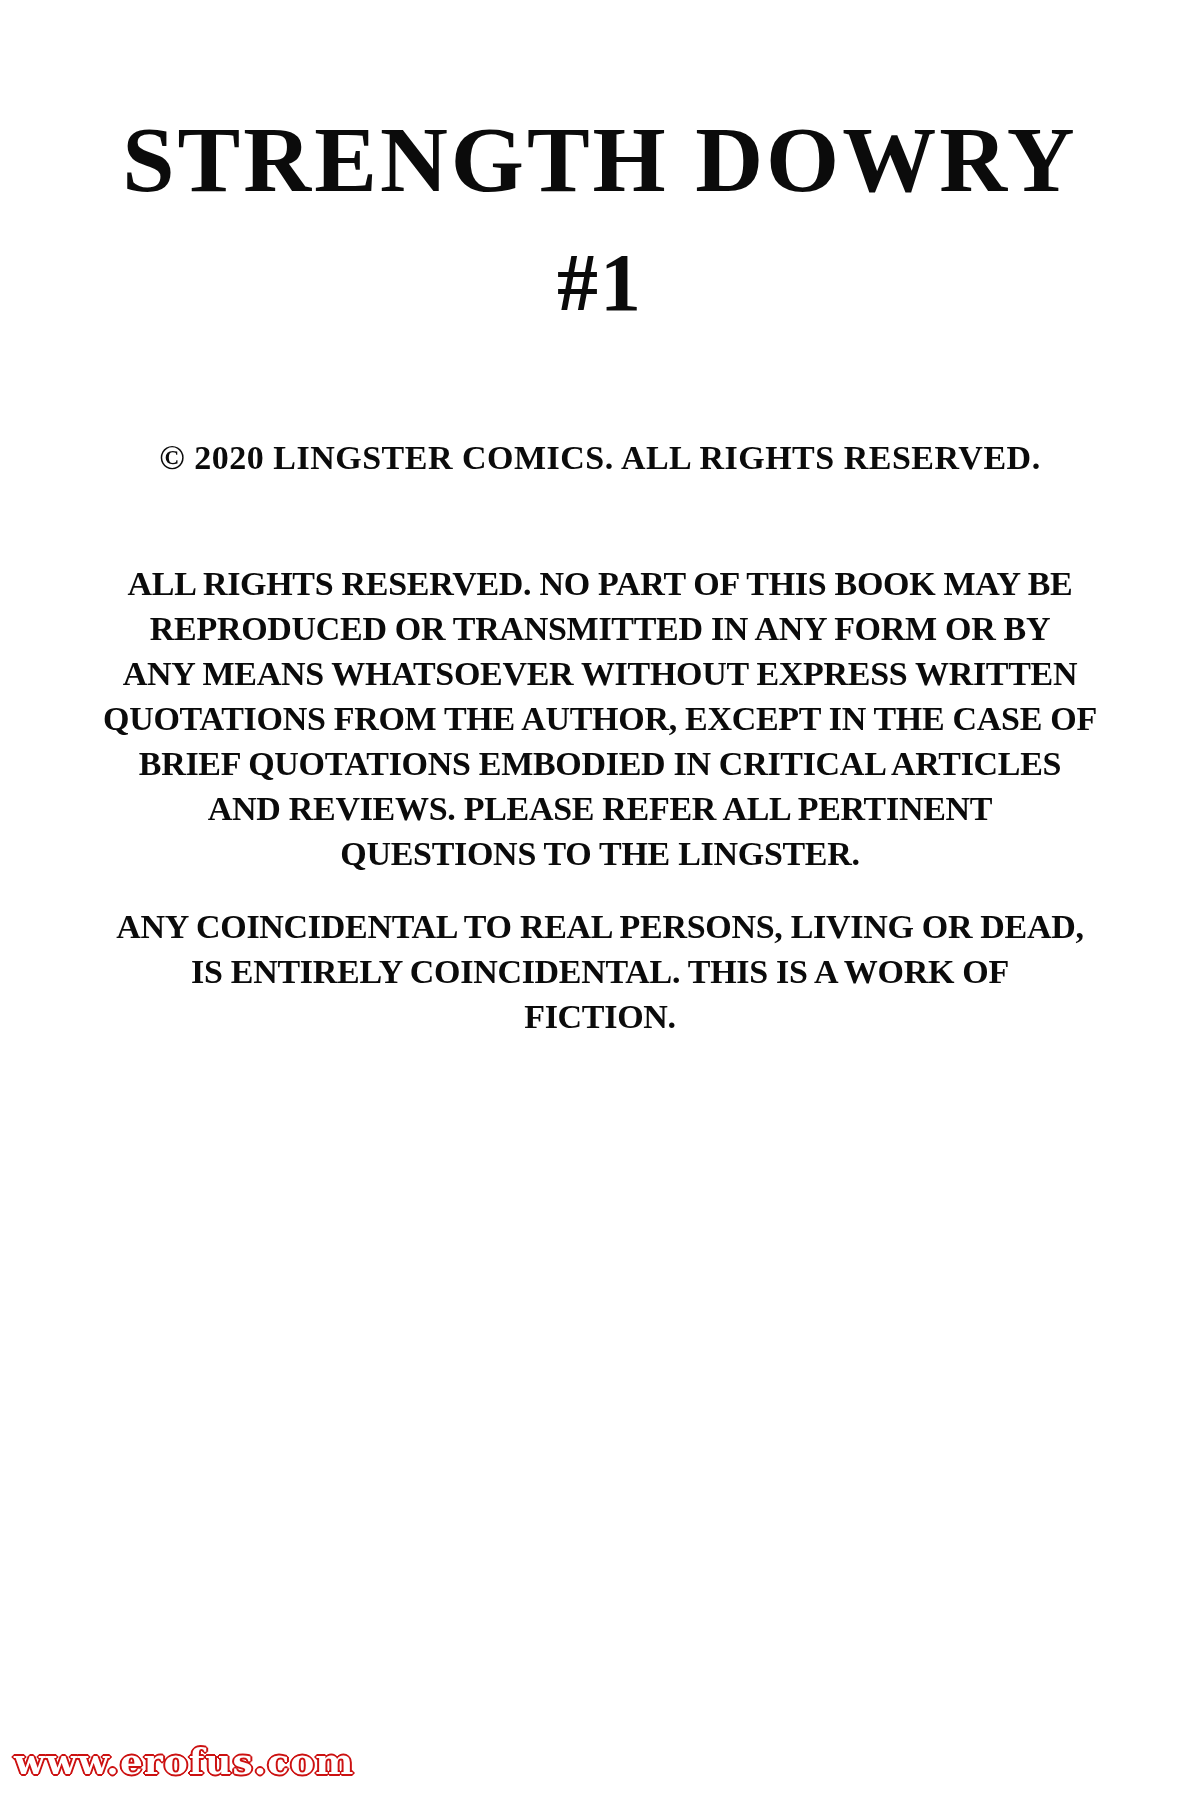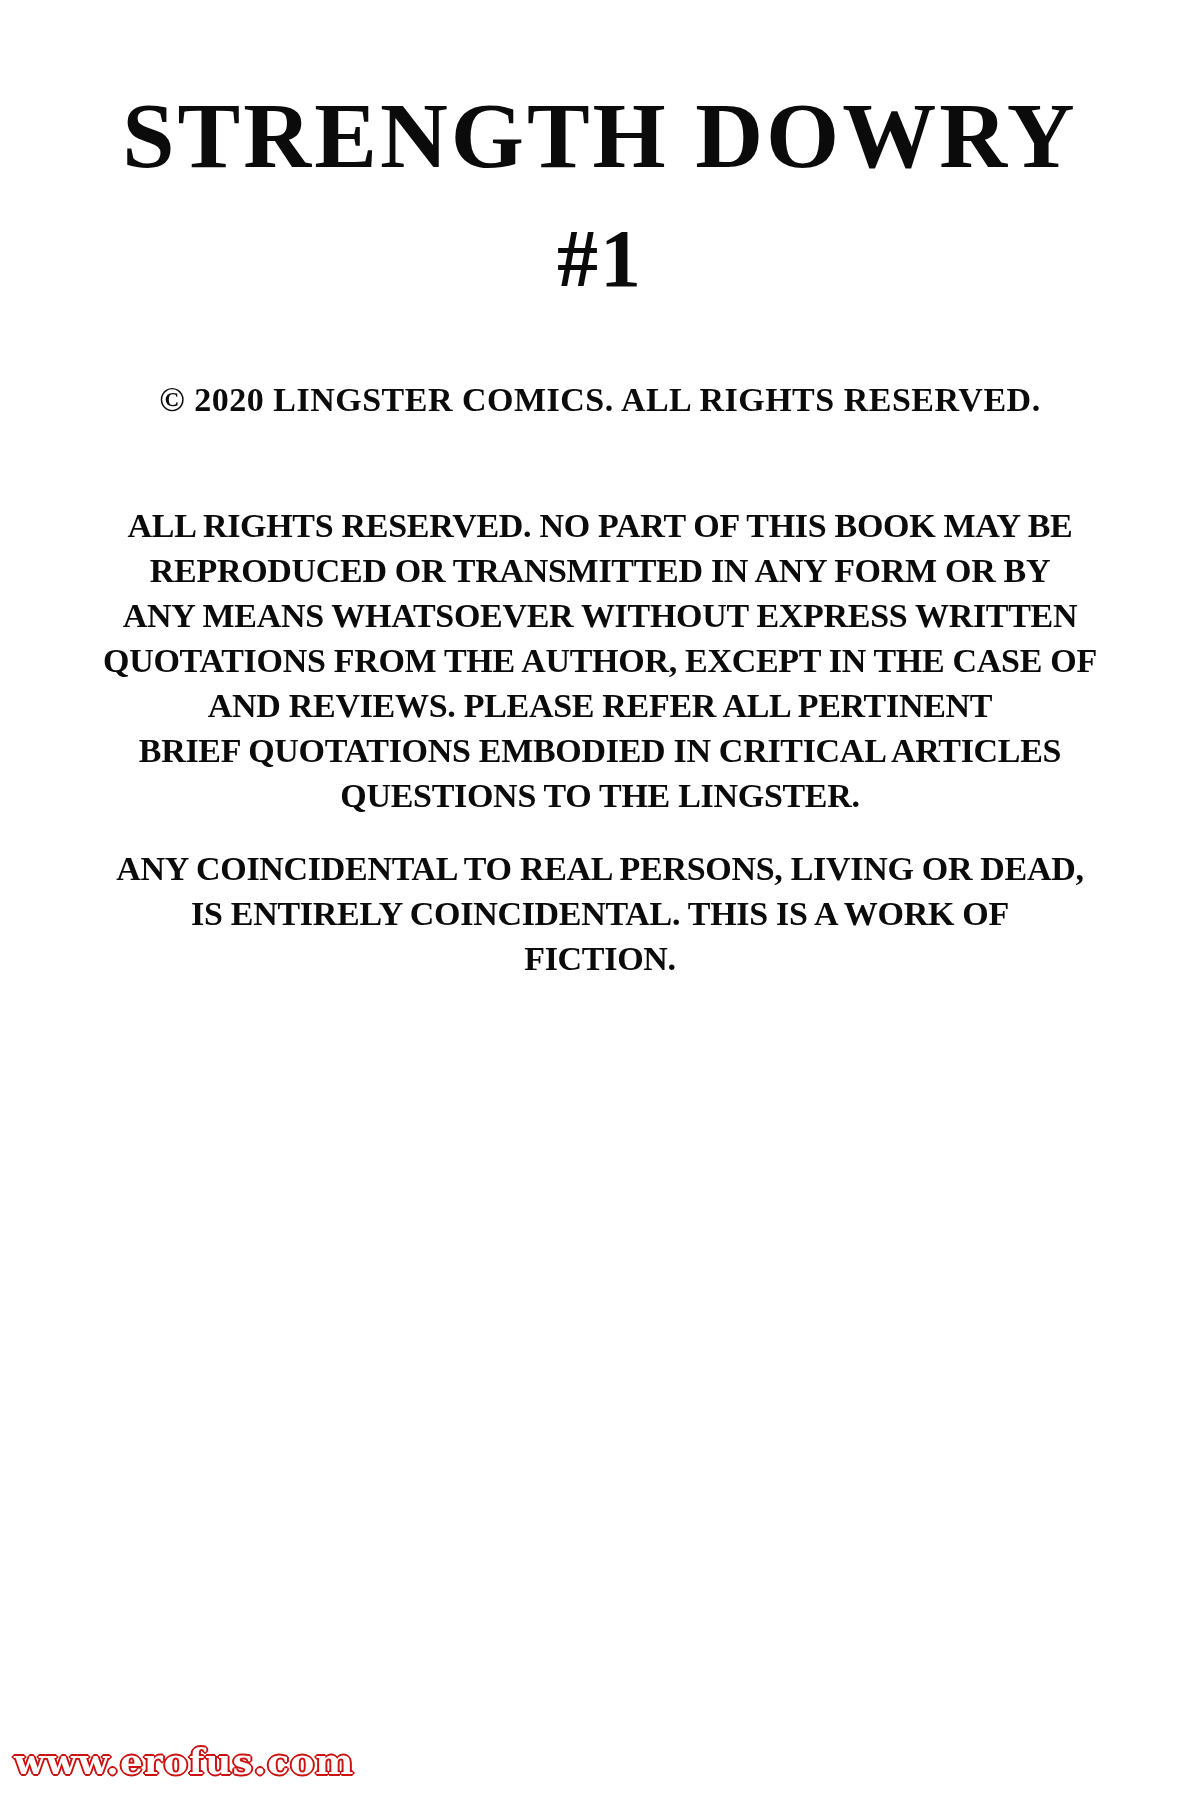--- a/index.html
+++ b/index.html
@@ -6,37 +6,37 @@
   .page {
     position: relative;
     width: 1200px;
     height: 1800px;
     background: #ffffff;
     color: #0b0b0b;
     font-family: "Liberation Serif", serif;
     text-align: center;
     overflow: hidden;
   }
-  .inner { padding-top: 88px; }
+  .inner { padding-top: 112px; }
   .title {
     font-size: 94px;
     line-height: 1;
     font-weight: bold;
     letter-spacing: 3px;
     white-space: nowrap;
   }
   .issue {
     font-size: 82px;
     line-height: 1;
     font-weight: bold;
     margin-top: 36px;
     letter-spacing: 2px;
   }
   .copyright {
-    margin-top: 80px;
+    margin-top: 114px;
     font-size: 34px;
     line-height: 1.2;
     font-weight: bold;
     letter-spacing: 0.5px;
     white-space: nowrap;
   }
   .para {
     font-size: 34px;
     line-height: 45px;
     font-weight: bold;
@@ -76,22 +76,22 @@
 
     <div class="issue">#1</div>
 
     <div class="copyright">© 2020 LINGSTER COMICS. ALL RIGHTS RESERVED.</div>
 
     <div class="para legal">
       <div class="line">ALL RIGHTS RESERVED. NO PART OF THIS BOOK MAY BE</div>
       <div class="line">REPRODUCED OR TRANSMITTED IN ANY FORM OR BY</div>
       <div class="line">ANY MEANS WHATSOEVER WITHOUT EXPRESS WRITTEN</div>
       <div class="line">QUOTATIONS FROM THE AUTHOR, EXCEPT IN THE CASE OF</div>
+      <div class="line">BRIEF QUOTATIONS EMBODIED IN CRITICAL ARTICLES</div>
       <div class="line">AND REVIEWS. PLEASE REFER ALL PERTINENT</div>
-      <div class="line">BRIEF QUOTATIONS EMBODIED IN CRITICAL ARTICLES</div>
       <div class="line">QUESTIONS TO THE LINGSTER.</div>
     </div>
 
     <div class="para disclaimer">
       <div class="line">ANY COINCIDENTAL TO REAL PERSONS, LIVING OR DEAD,</div>
       <div class="line">IS ENTIRELY COINCIDENTAL. THIS IS A WORK OF</div>
       <div class="line">FICTION.</div>
     </div>
 
   </div>

